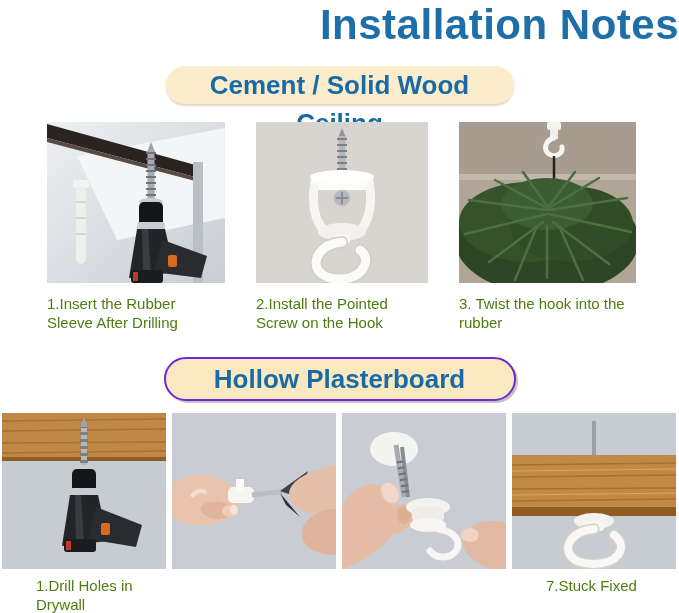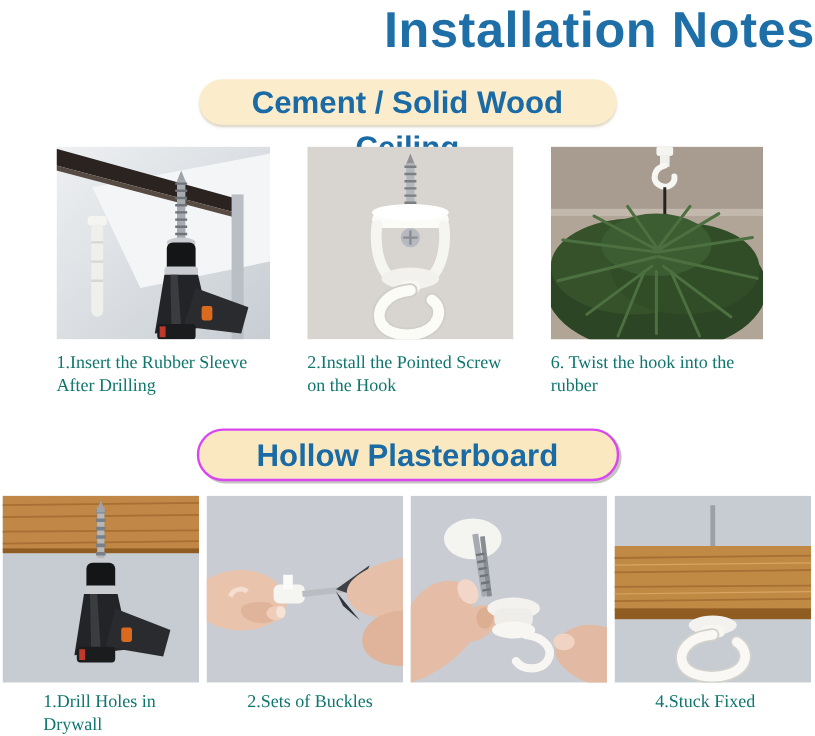--- a/index.html
+++ b/index.html
@@ -6,32 +6,32 @@
   body{width:679px;height:613px;font-family:"Liberation Sans",sans-serif;-webkit-font-smoothing:antialiased;}
   .page{position:relative;width:679px;height:613px;overflow:hidden;background:#ffffff;}
 
   .title{position:absolute;top:0;left:0;width:679px;text-align:right;
          font-size:42px;font-weight:800;letter-spacing:.5px;color:#1e6fa7;line-height:50px;margin:0;}
 
   .pill{position:absolute;left:50%;transform:translateX(-50%);
         background:#fbeccb;color:#1a6aa5;font-weight:bold;font-size:26px;
         text-align:center;border-radius:24px;width:348px;line-height:38px;height:38px;}
   .pill1{top:66px;box-shadow:0 2px 2px rgba(160,140,95,.35);}
-  .pill2{top:357px;height:40px;line-height:40px;border:2px solid #d946ef;background:#f9e8c0;
+  .pill2{top:357px;height:40px;line-height:40px;border:2px solid #6d28d9;background:#f9e8c0;
          box-shadow:2px 2px 0 rgba(85,84,74,.35);}
 
   .row{position:absolute;display:flex;}
   .row1{top:122px;left:47px;gap:31px;}
   .row2{top:413px;left:2px;gap:6px;}
   .step{display:flex;flex-direction:column;}
   .photo{overflow:hidden;flex:none;}
   .row1 .photo{height:161px;}
   .row2 .photo{height:156px;}
   .w178{width:178px}.w172{width:172px}.w177{width:177px}.w164{width:164px}
-  .caption{margin-top:11px;font-size:15px;line-height:19px;color:#0f766e;font-family:Liberation Serif, serif;}
+  .caption{margin-top:11px;font-size:15px;line-height:19px;color:#4d7c0f;}
   .row2 .caption{margin-top:7px;padding-left:2px;margin-left:32px;}
   svg{display:block;}
 </style>
 </head>
 <body>
 
 <div class="page">
 
   <h1 class="title">Installation Notes</h1>
 
@@ -133,21 +133,21 @@
             <path d="M88,84 L64,50"></path>
               <path d="M90,84 L116,50"></path>
             <path d="M84,100 L30,140"></path>
               <path d="M94,100 L150,142"></path>
             <path d="M88,104 L88,156"></path>
               <path d="M78,104 L56,158"></path>
               <path d="M100,104 L124,158"></path>
           </g>
         </svg>
       </div>
-      <div class="caption">6. Twist the hook into the rubber</div>
+      <div class="caption">3. Twist the hook into the rubber</div>
     </div>
   </div>
 
   <div class="pill pill2">Hollow Plasterboard</div>
 
   <div class="row row2">
 
     <div class="step w164">
       <div class="photo w164">
         <svg width="164" height="156" viewBox="0 0 164 156">
@@ -195,21 +195,20 @@
 
           <line x1="80" y1="82" x2="116" y2="78" stroke="#b9bcc0" stroke-width="5"></line>
 
           <polygon points="108,78 136,58 126,84" fill="#3c4248"></polygon>
           <polygon points="108,80 128,104 114,92" fill="#2e343a"></polygon>
 
           <path d="M164,52 C140,56 122,66 118,76 C114,86 122,96 136,100 C150,104 164,100 164,100 Z" fill="#e6bfa8"></path>
           <path d="M164,96 C146,96 132,106 130,118 C128,132 142,142 164,142 Z" fill="#dfb49b"></path>
         </svg>
       </div>
-      <div class="caption">2.Sets of Buckles</div>
     </div>
 
     <div class="step w164">
       <div class="photo w164">
         <svg width="164" height="156" viewBox="0 0 164 156">
           <rect width="164" height="156" fill="#c9cdd3"></rect>
 
           <ellipse cx="52" cy="36" rx="24" ry="17" fill="#f4f4f1"></ellipse>
 
           <line x1="54" y1="32" x2="62" y2="84" stroke="#a7abb0" stroke-width="5"></line>
@@ -254,16 +253,16 @@
               <line x1="0" y1="82" x2="164" y2="80"></line>
           </g>
           <rect y="94" width="164" height="9" fill="#8f5c22"></rect>
 
           <ellipse cx="82" cy="108" rx="20" ry="8" fill="#f3f2ee"></ellipse>
           <rect x="72" y="108" width="20" height="10" rx="4" fill="#f7f6f2"></rect>
           <path d="M82,116 C60,118 52,132 58,142 C66,154 96,154 106,142 C112,134 108,126 102,122" stroke="#d2d1cb" stroke-width="11" fill="none" stroke-linecap="round"></path>
           <path d="M82,116 C60,118 52,132 58,142 C66,154 96,154 106,142 C112,134 108,126 102,122" stroke="#f9f8f4" stroke-width="8" fill="none" stroke-linecap="round"></path>
         </svg>
       </div>
-      <div class="caption">4.Stuck Fixed</div>
+      <div class="caption">7.Stuck Fixed</div>
     </div>
   </div>
 </div>
 
 </body></html>

